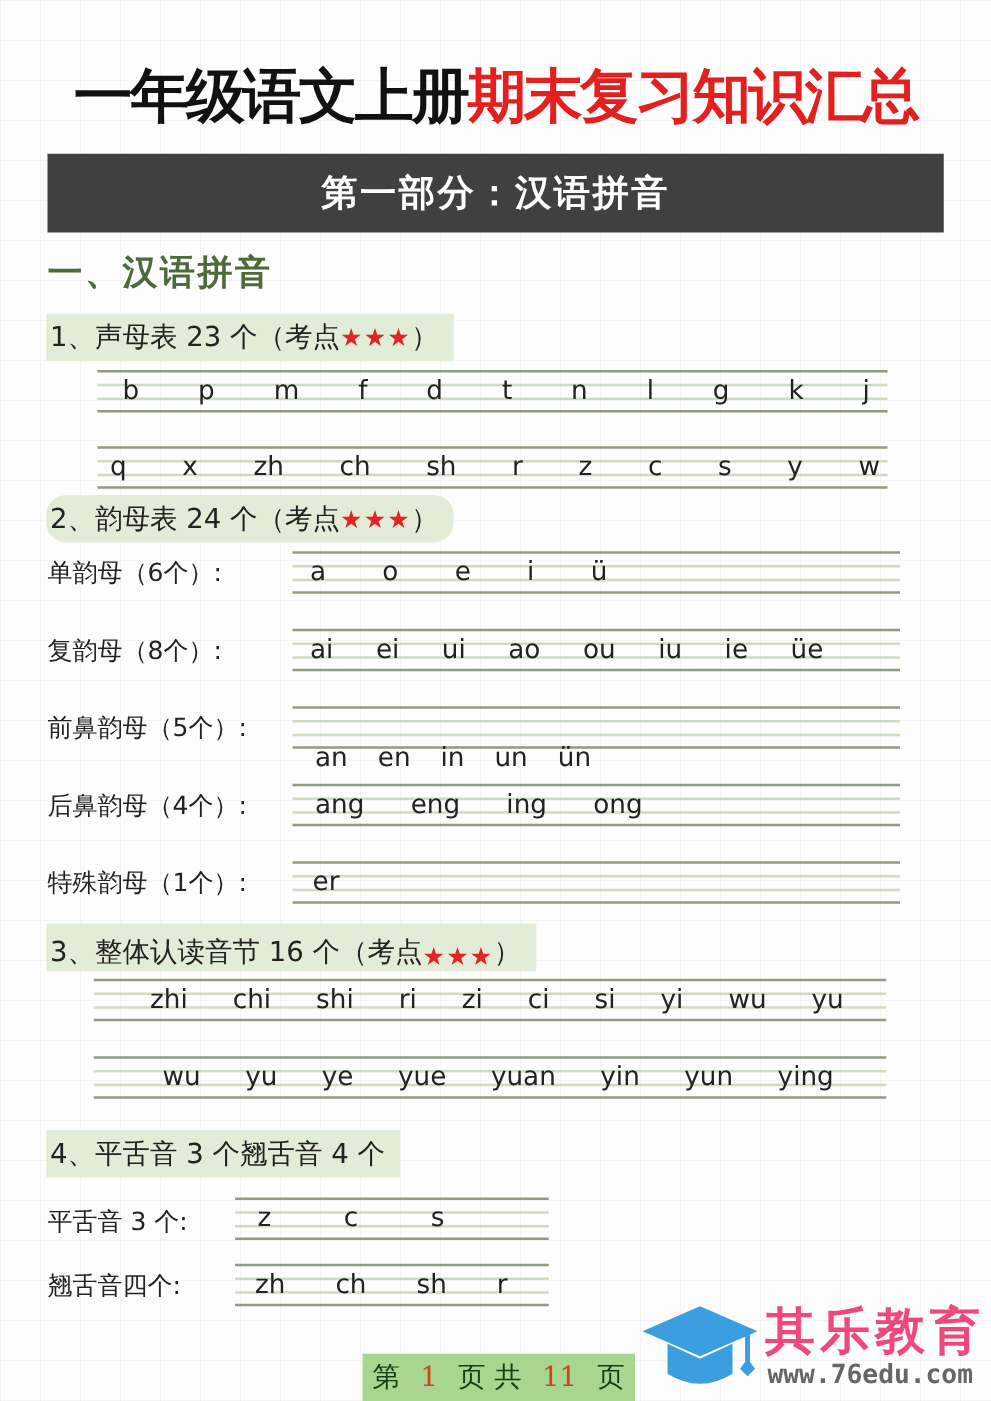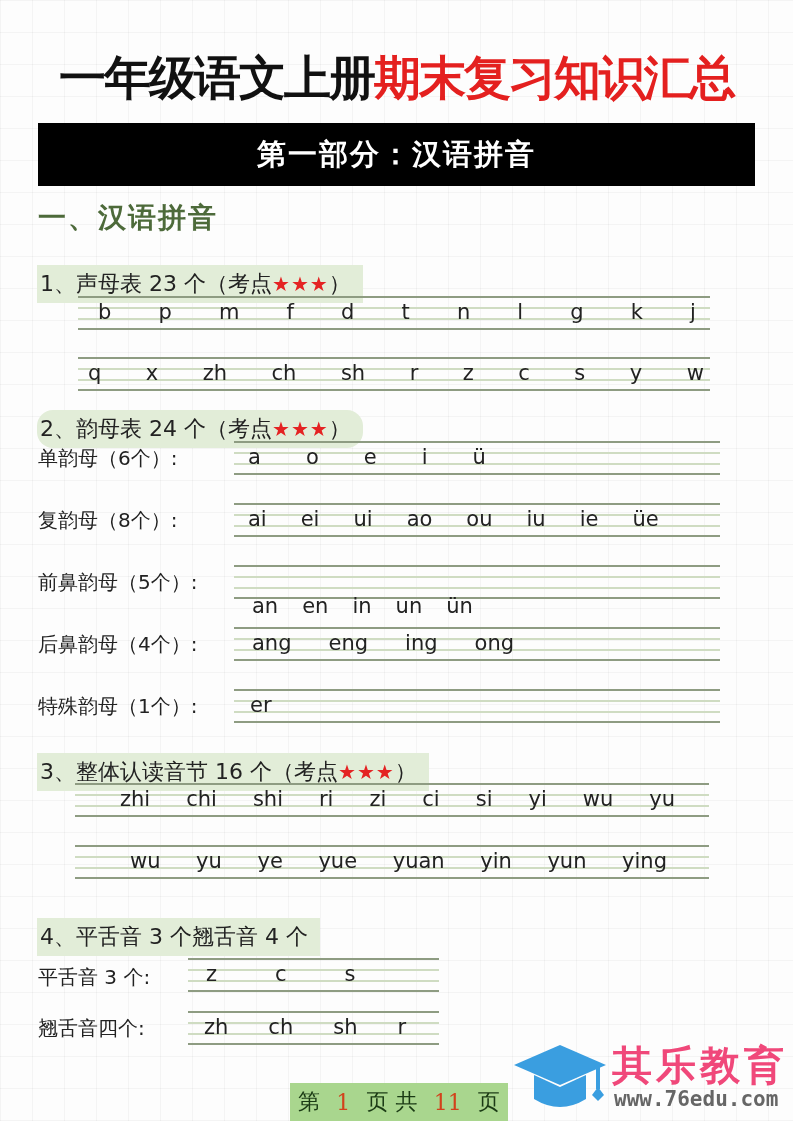--- a/index.html
+++ b/index.html
@@ -16,32 +16,32 @@
   .abs{position:absolute;}
   .title{
     left:0;top:48px;width:793px;text-align:center;
     font-family:"DejaVu Serif","Liberation Serif",serif;
     font-size:47px;font-weight:bold;letter-spacing:-2px;line-height:60px;
   }
   .title .black{color:#111;}
   .title .red{color:#e4201f;}
   .banner{
     left:38px;top:123px;width:717px;height:63px;
-    background:#000000;color:#fff;
+    background:#404040;color:#fff;
     display:flex;align-items:center;justify-content:center;
     font-size:29px;font-weight:bold;letter-spacing:2px;
   }
   .h1{
     left:38px;top:198px;font-size:28px;font-weight:bold;color:#4d6a3a;
     letter-spacing:2px;line-height:40px;
   }
   .h2{
     left:37px;height:38px;padding:0 12px 0 3px;
     background:#e2edd8;display:flex;align-items:center;
-    font-size:22px;color:#222;white-space:nowrap;margin-top:14px;
+    font-size:22px;color:#222;white-space:nowrap;
   }
   .stars{color:#e42323;font-size:20px;letter-spacing:1px;}
   .label{
     left:38px;font-size:20px;color:#222;white-space:nowrap;line-height:30px;
   }
   
   .grid{
     height:34px;
     border-top:2px solid #8e9c82;
     border-bottom:2px solid #8e9c82;
@@ -176,21 +176,21 @@
   </div>
 </div>
 
 <div class="abs label" style="top:691px;">特殊韵母（1个）:</div>
 <div class="abs grid" style="left:234px;top:689px;width:486px;">
   <div class="items" style="padding-left:16px;">
     <span>er</span>
   </div>
 </div>
 
-<div class="abs h2" style="top:739px;">
+<div class="abs h2" style="top:739px;align-items:flex-end;">
   <span>3、整体认读音节 16 个（考点</span>
     <span class="stars">★★★</span>
     <span>）</span>
 </div>
 <div class="abs grid" style="left:75px;top:783px;width:634px;">
   <div class="items spread" style="padding:0 34px 0 45px;">
     <span>zhi</span>
     <span>chi</span>
     <span>shi</span>
     <span>ri</span>

